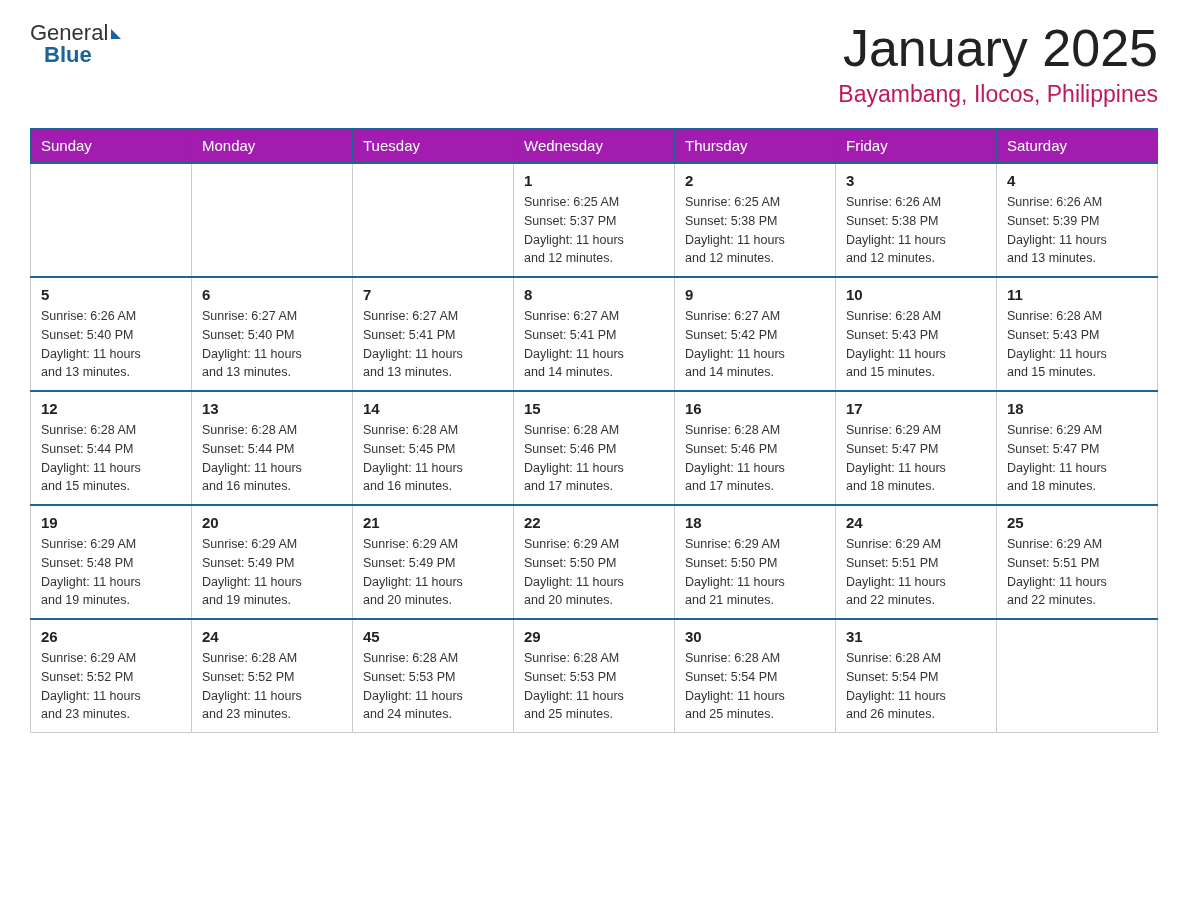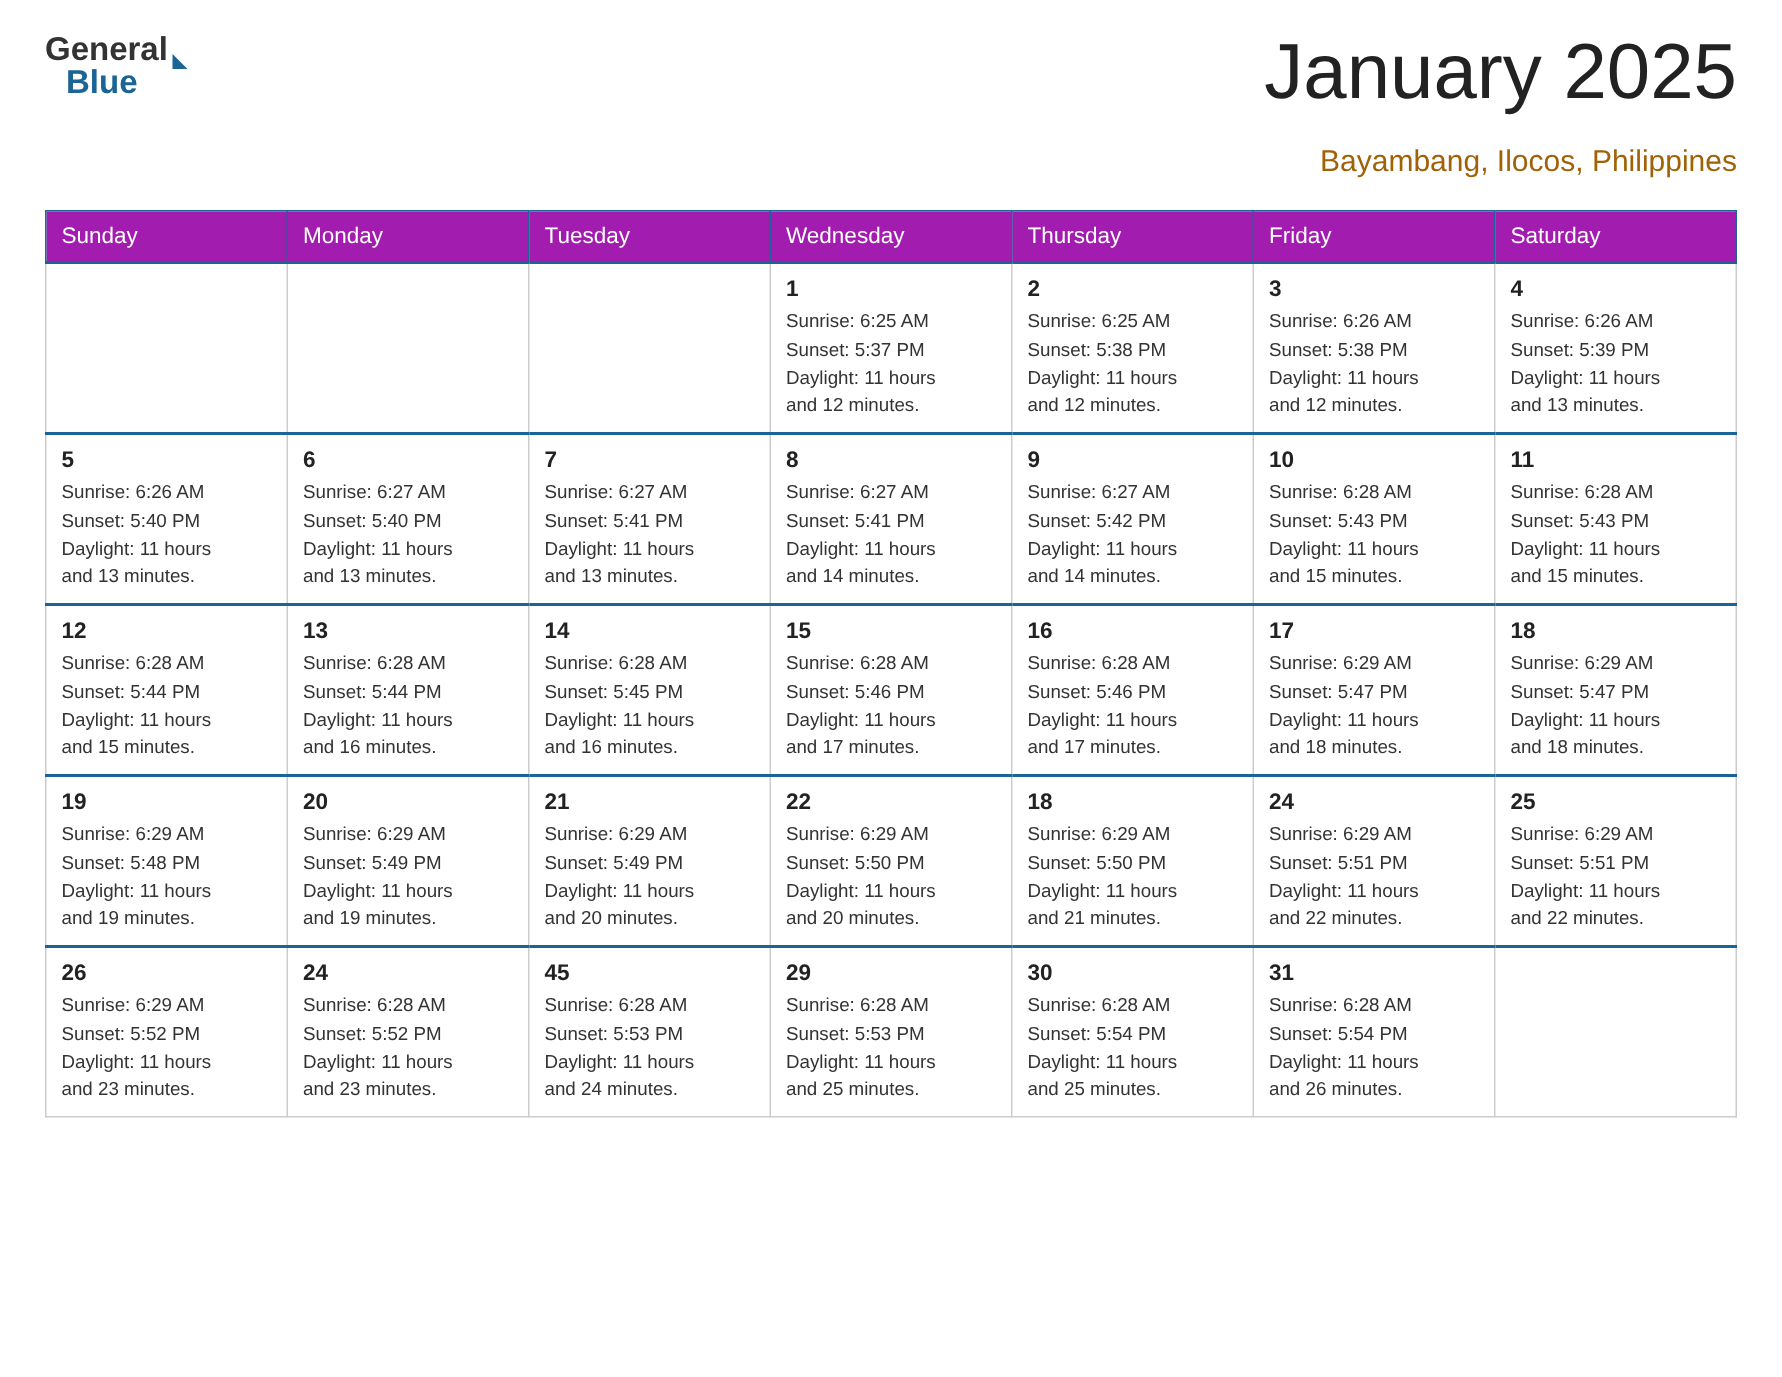--- a/index.html
+++ b/index.html
@@ -16,23 +16,23 @@
       align-items: flex-start;
       margin-bottom: 20px;
     }
     .logo {
       display: flex;
       flex-direction: column;
       align-items: flex-start;
     }
     .logo-top {
       display: flex;
-      align-items: flex-end;
+      align-items: center;
       font-size: 22px;
-      font-weight: bold;
+      font-weight: normal;
       color: #333;
     }
     .logo-general { color: #333; }
     .logo-arrow {
       width: 0;
       height: 0;
       border-left: 10px solid #1a6496;
       border-top: 10px solid transparent;
       border-bottom: 0px solid transparent;
       margin-left: 3px;
@@ -48,23 +48,23 @@
     .title-section {
       text-align: right;
     }
     .month-title {
       font-size: 52px;
       font-weight: normal;
       color: #222;
       line-height: 1.1;
     }
     .location {
-      font-size: 20px;
-      color: #a16207;
-      margin-top: 20px;
+      font-size: 23px;
+      color: #be185d;
+      margin-top: 4px;
     }
     .calendar {
       width: 100%;
       border-collapse: collapse;
       border: 1px solid #aaa;
     }
     .calendar th {
       background-color: #a21caf;
       color: #fff;
       padding: 8px 10px;

